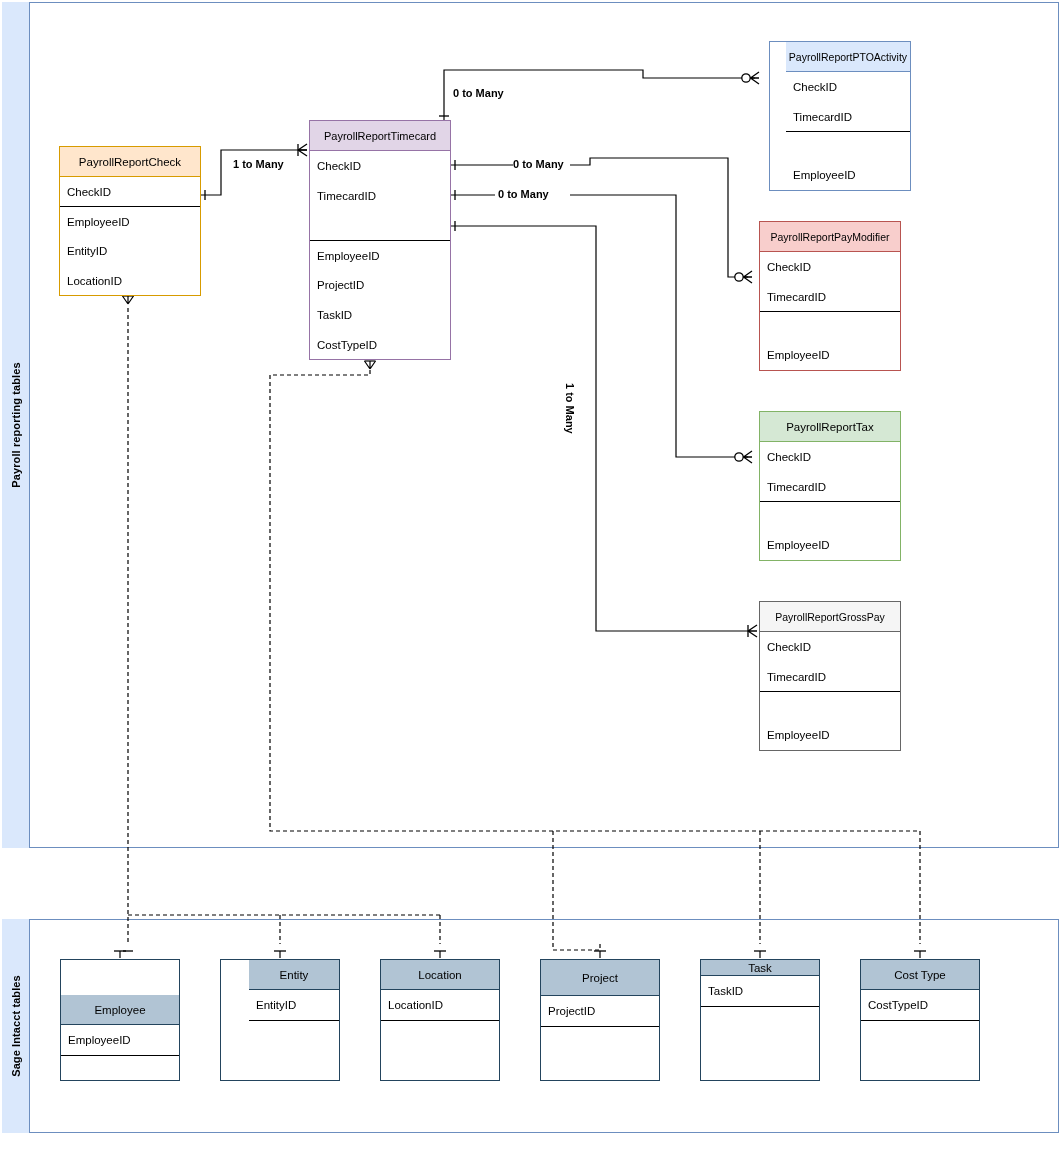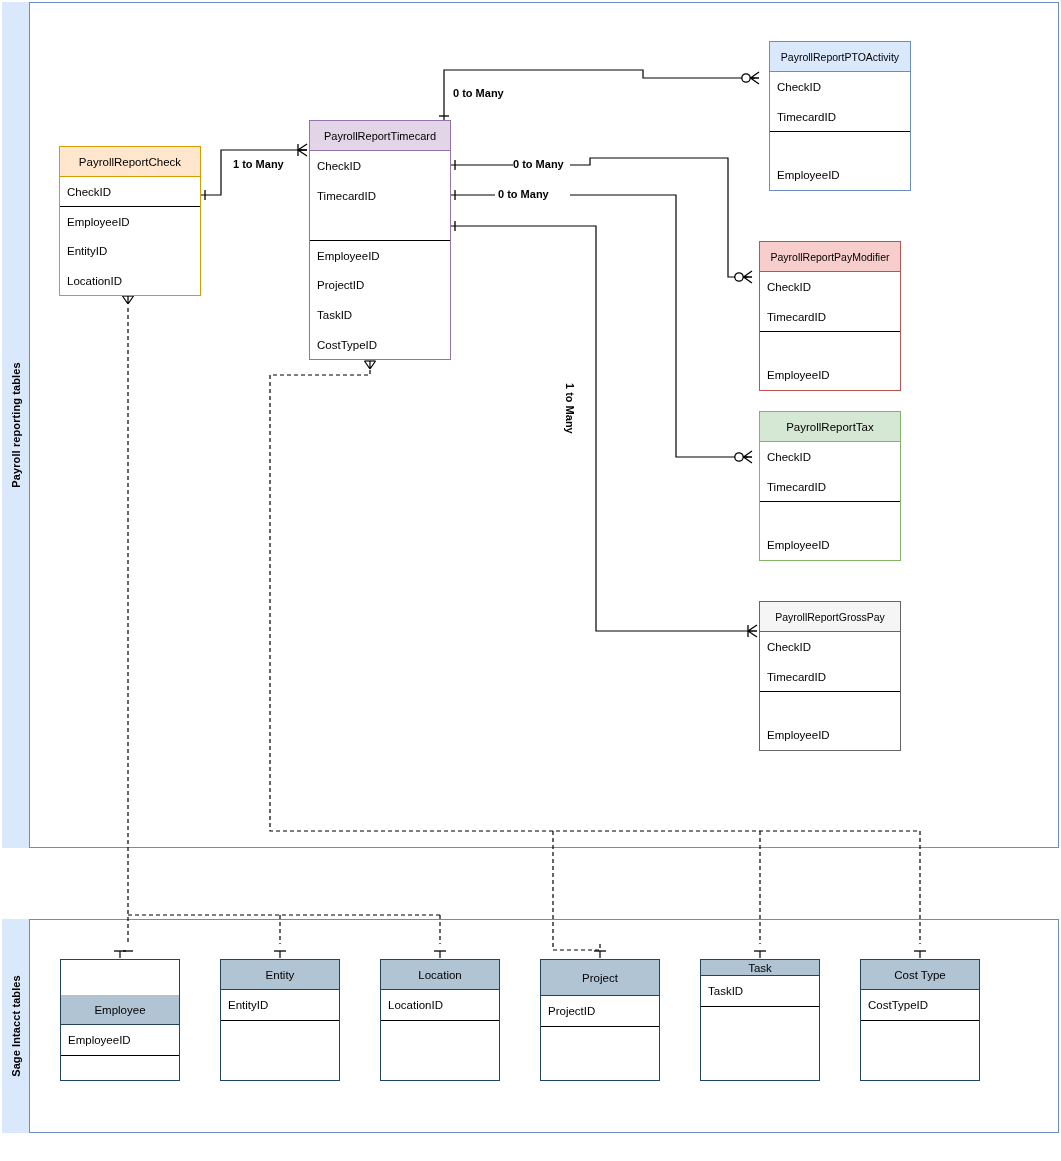--- a/index.html
+++ b/index.html
@@ -174,29 +174,29 @@
     <div class="hdr" style="height:30px;font-size:11px;">PayrollReportTimecard</div>
     <div class="row" style="height:30px;">CheckID</div>
     <div class="row" style="height:30px;">TimecardID</div>
     <div class="row blank" style="height:29px;"></div>
     <div class="row sep" style="height:30px;">EmployeeID</div>
     <div class="row" style="height:30px;">ProjectID</div>
     <div class="row" style="height:30px;">TaskID</div>
     <div class="row" style="height:30px;">CostTypeID</div>
   </div>
 
-  <div class="tbl t-blue" style="left:769px;top:41px;width:142px;height:150px;">
+  <div class="tbl t-blue" style="left:769px;top:41px;width:142px;height:150px;padding-left:16px;">
     <div class="hdr" style="height:30px;font-size:10.5px;">PayrollReportPTOActivity</div>
     <div class="row" style="height:30px;">CheckID</div>
     <div class="row" style="height:29px;">TimecardID</div>
     <div class="row blank sep" style="height:29px;"></div>
     <div class="row" style="height:30px;">EmployeeID</div>
   </div>
 
-  <div class="tbl t-red" style="left:759px;top:241px;width:142px;height:150px;">
+  <div class="tbl t-red" style="left:759px;top:221px;width:142px;height:150px;">
     <div class="hdr" style="height:30px;font-size:10.5px;">PayrollReportPayModifier</div>
     <div class="row" style="height:30px;">CheckID</div>
     <div class="row" style="height:29px;">TimecardID</div>
     <div class="row blank sep" style="height:29px;"></div>
     <div class="row" style="height:30px;">EmployeeID</div>
   </div>
 
   <div class="tbl t-green" style="left:759px;top:411px;width:142px;height:150px;">
     <div class="hdr" style="height:30px;">PayrollReportTax</div>
     <div class="row" style="height:30px;">CheckID</div>
@@ -212,21 +212,21 @@
     <div class="row blank sep" style="height:29px;"></div>
     <div class="row" style="height:30px;">EmployeeID</div>
   </div>
 
   <div class="tbl t-steel" style="left:60px;top:959px;width:120px;height:122px;">
     <div class="hdr" style="height:30px;margin-top:35px;">Employee</div>
     <div class="row" style="height:30px;">EmployeeID</div>
     <div class="row blank sep" style="height:60px;"></div>
   </div>
 
-  <div class="tbl t-steel" style="left:220px;top:959px;width:120px;height:122px;">
+  <div class="tbl t-steel" style="left:220px;top:959px;width:120px;height:122px;padding-left:28px;">
     <div class="hdr" style="height:30px;">Entity</div>
     <div class="row" style="height:30px;">EntityID</div>
     <div class="row blank sep" style="height:60px;"></div>
   </div>
 
   <div class="tbl t-steel" style="left:380px;top:959px;width:120px;height:122px;">
     <div class="hdr" style="height:30px;">Location</div>
     <div class="row" style="height:30px;">LocationID</div>
     <div class="row blank sep" style="height:60px;"></div>
   </div>

